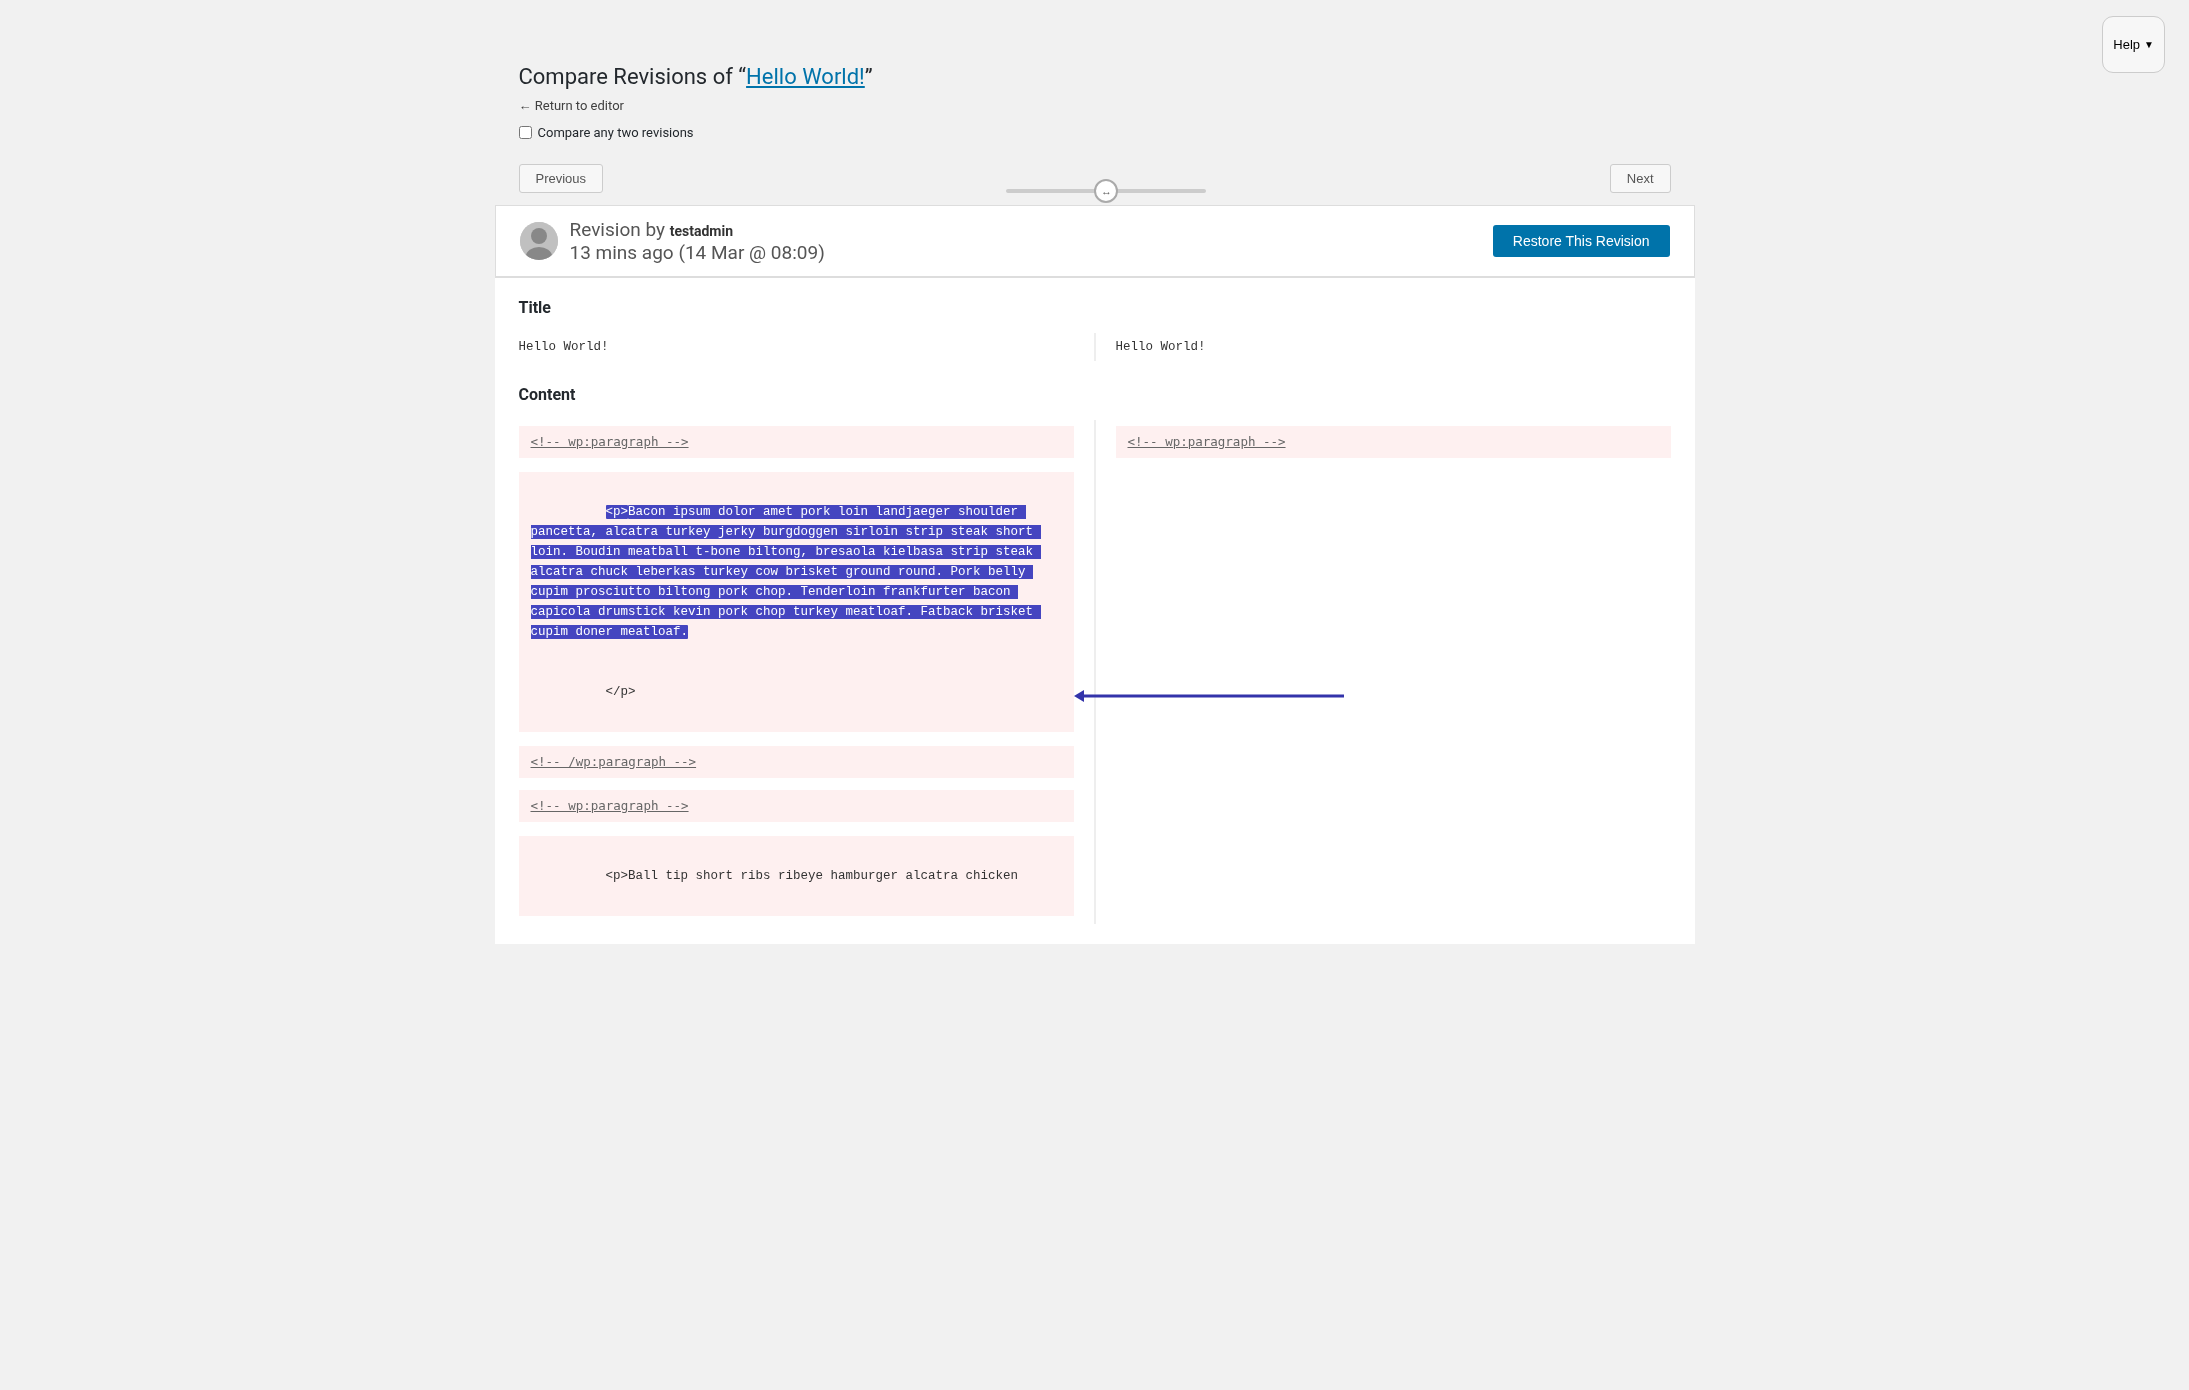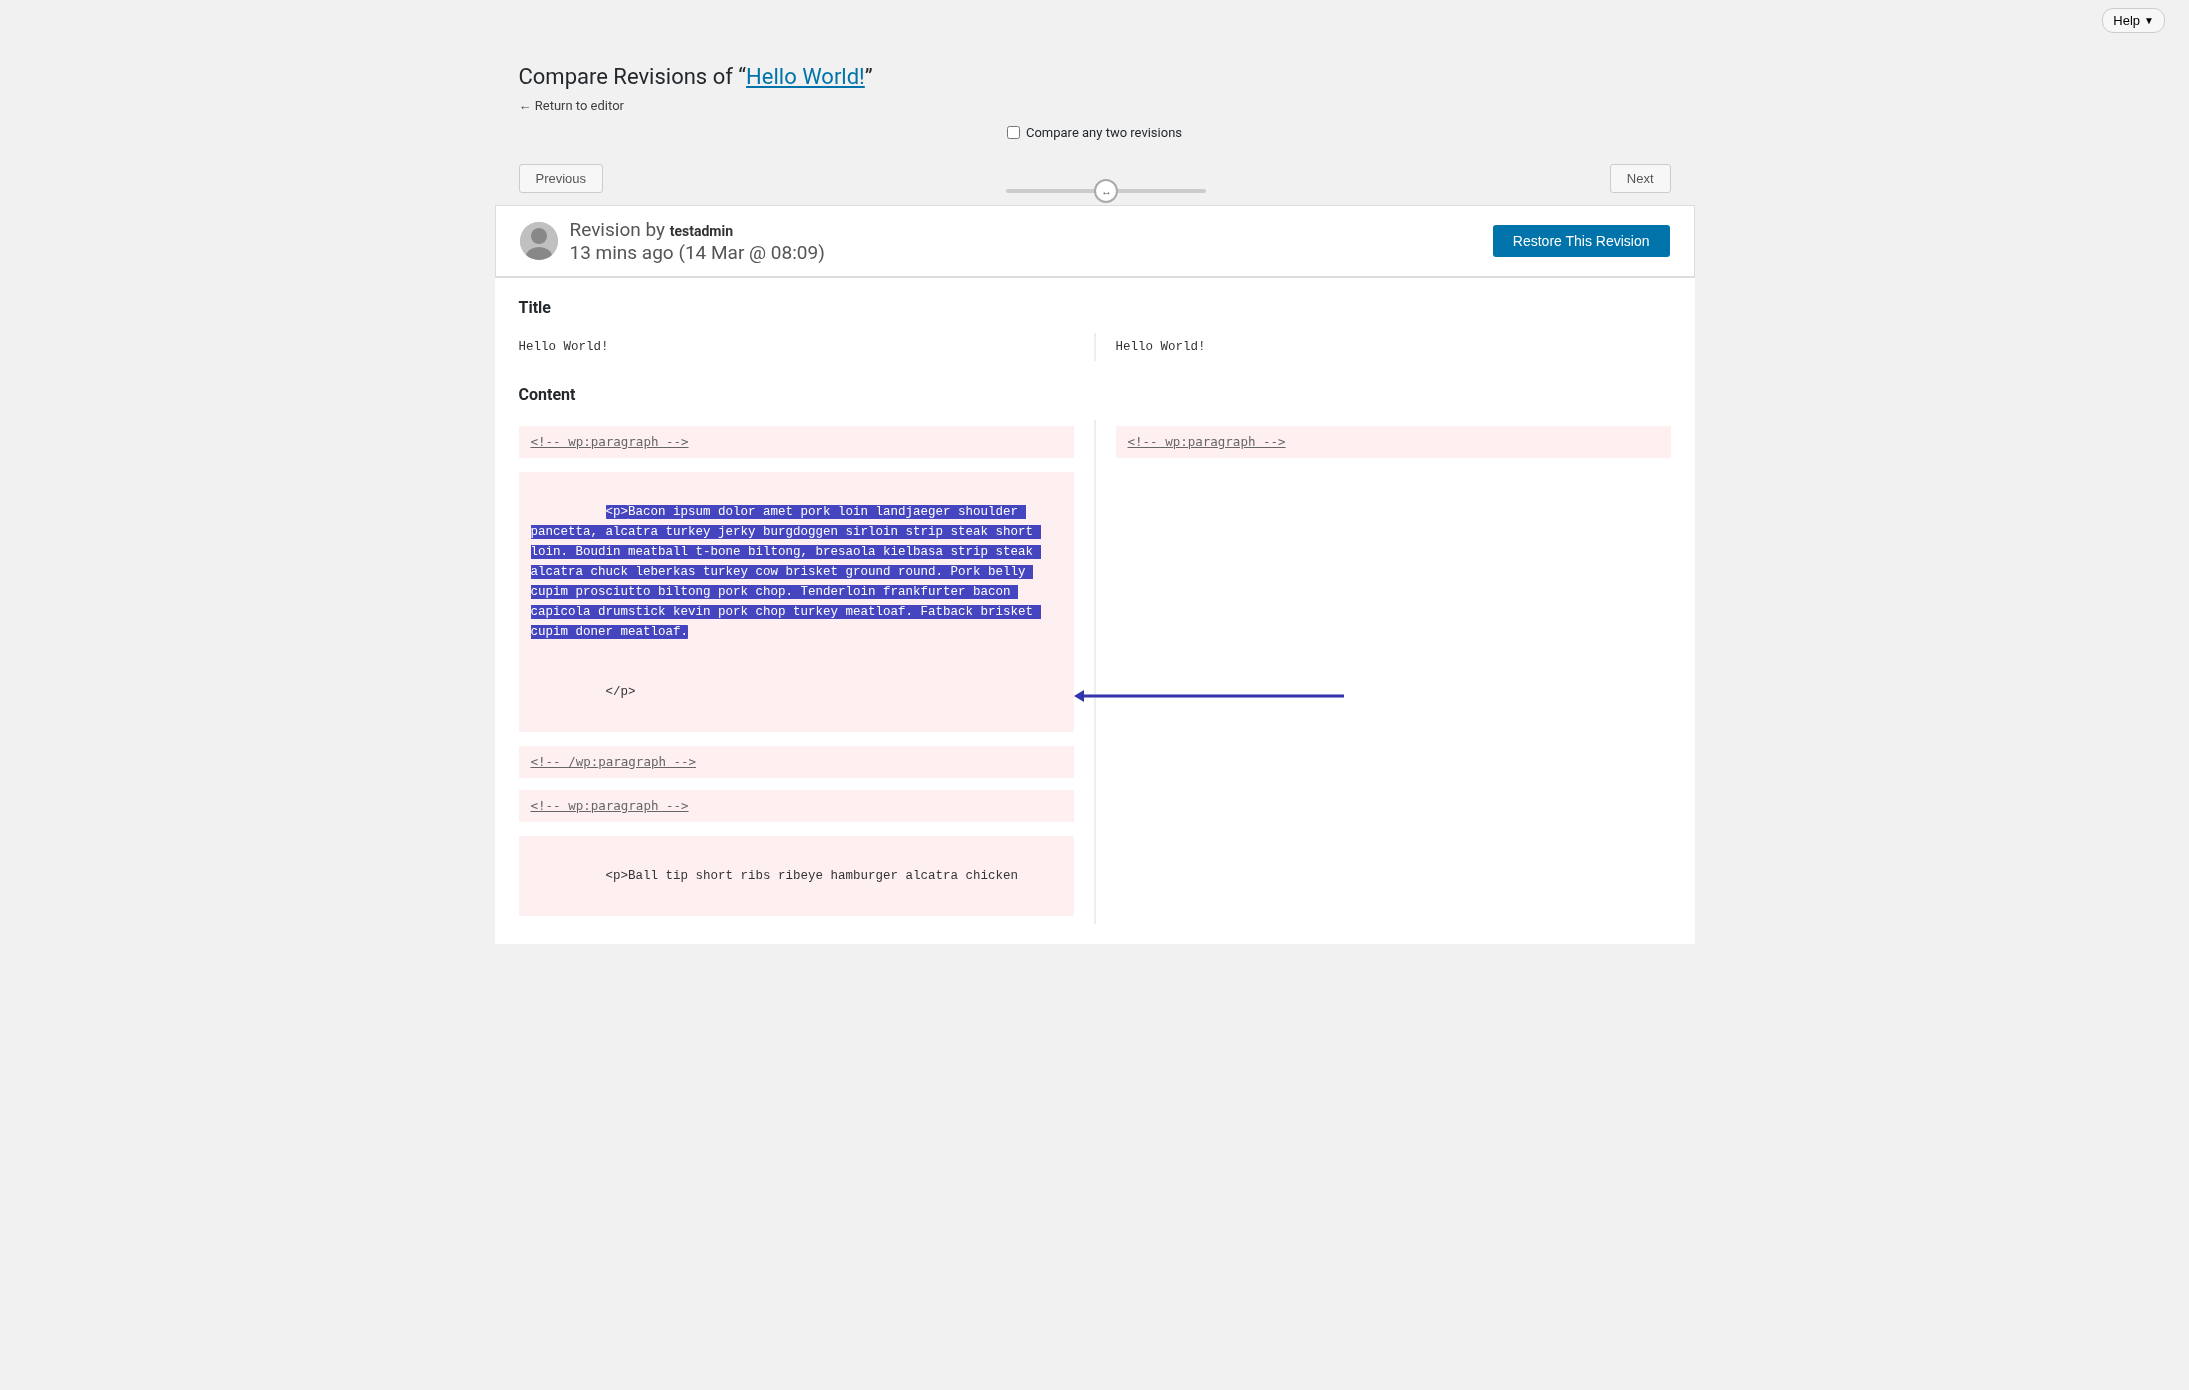--- a/index.html
+++ b/index.html
@@ -28,26 +28,26 @@
       text-decoration: underline;
     }
     .return-link {
       color: #404040;
       text-decoration: none;
       font-size: 13px;
     }
 
     .help-btn {
       position: absolute;
-      top: 8px;
+      top: 16px;
       right: 24px;
       background: #f7f7f7;
       border: 1px solid #ccc;
       border-radius: 11px;
-      padding: 4px 10px;
+      padding: 20px 10px;
       font-size: 13px;
       cursor: pointer;
       display: flex;
       align-items: center;
       gap: 4px;
     }
     .nav-btn {
       background: #f7f7f7;
       border: 1px solid #ccc;
       border-radius: 3px;
@@ -223,21 +223,21 @@
     </button>
   </div>
 
   <div class="header">
     <h1 class="header-title">
       <span>Compare Revisions of “</span><a href="#">Hello World!</a><span>”</span>
     </h1>
     <a href="#" class="return-link">← Return to editor</a>
   </div>
 
-  <div style="display:flex; justify-content:center; padding:0 24px 12px 24px; background:#f1f1f1;">
+  <div style="display:flex; justify-content:flex-start; padding:0 24px 12px 24px; background:#f1f1f1;">
     <label class="compare-checkbox-label">
       <input type="checkbox" style="">
       <span>Compare any two revisions</span>
     </label>
   </div>
 
   <div class="nav-wrapper">
     <button class="nav-btn">Previous</button>
 
     <div class="slider-wrapper">

